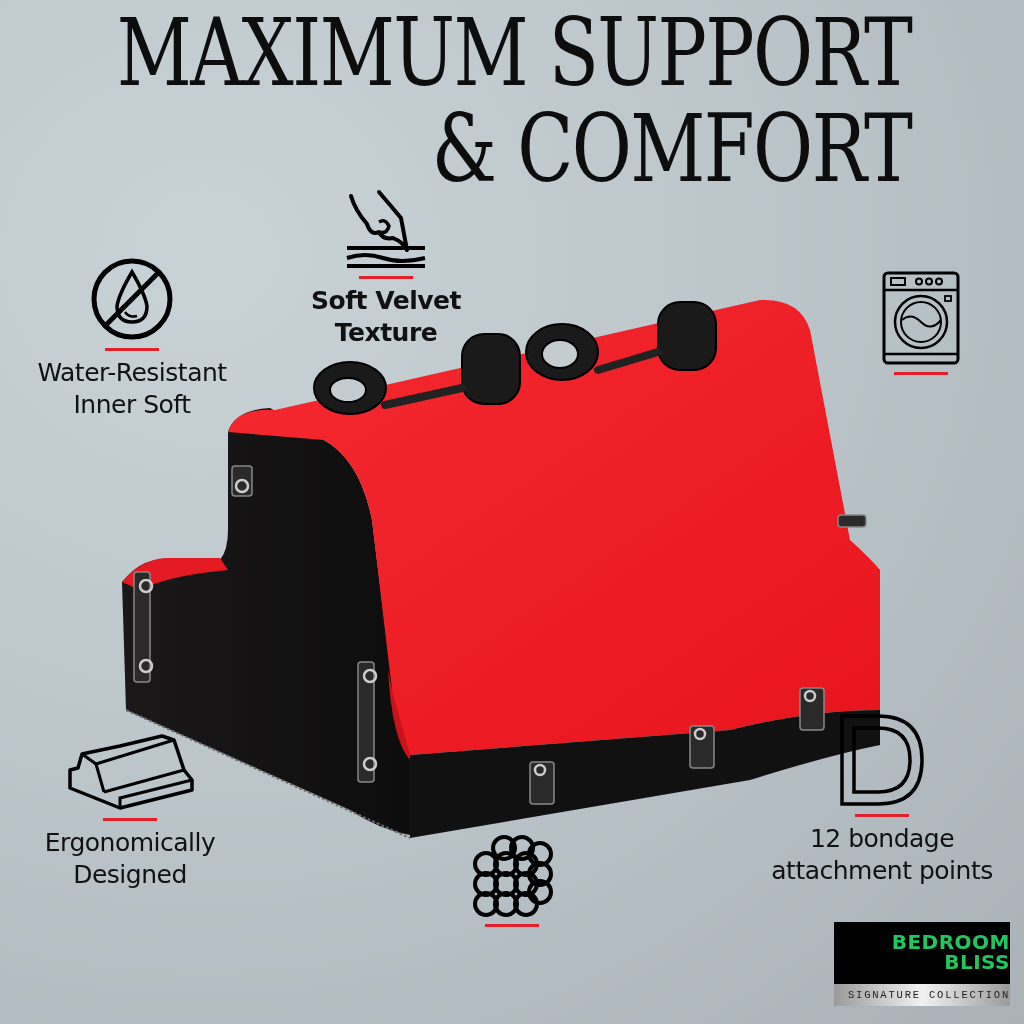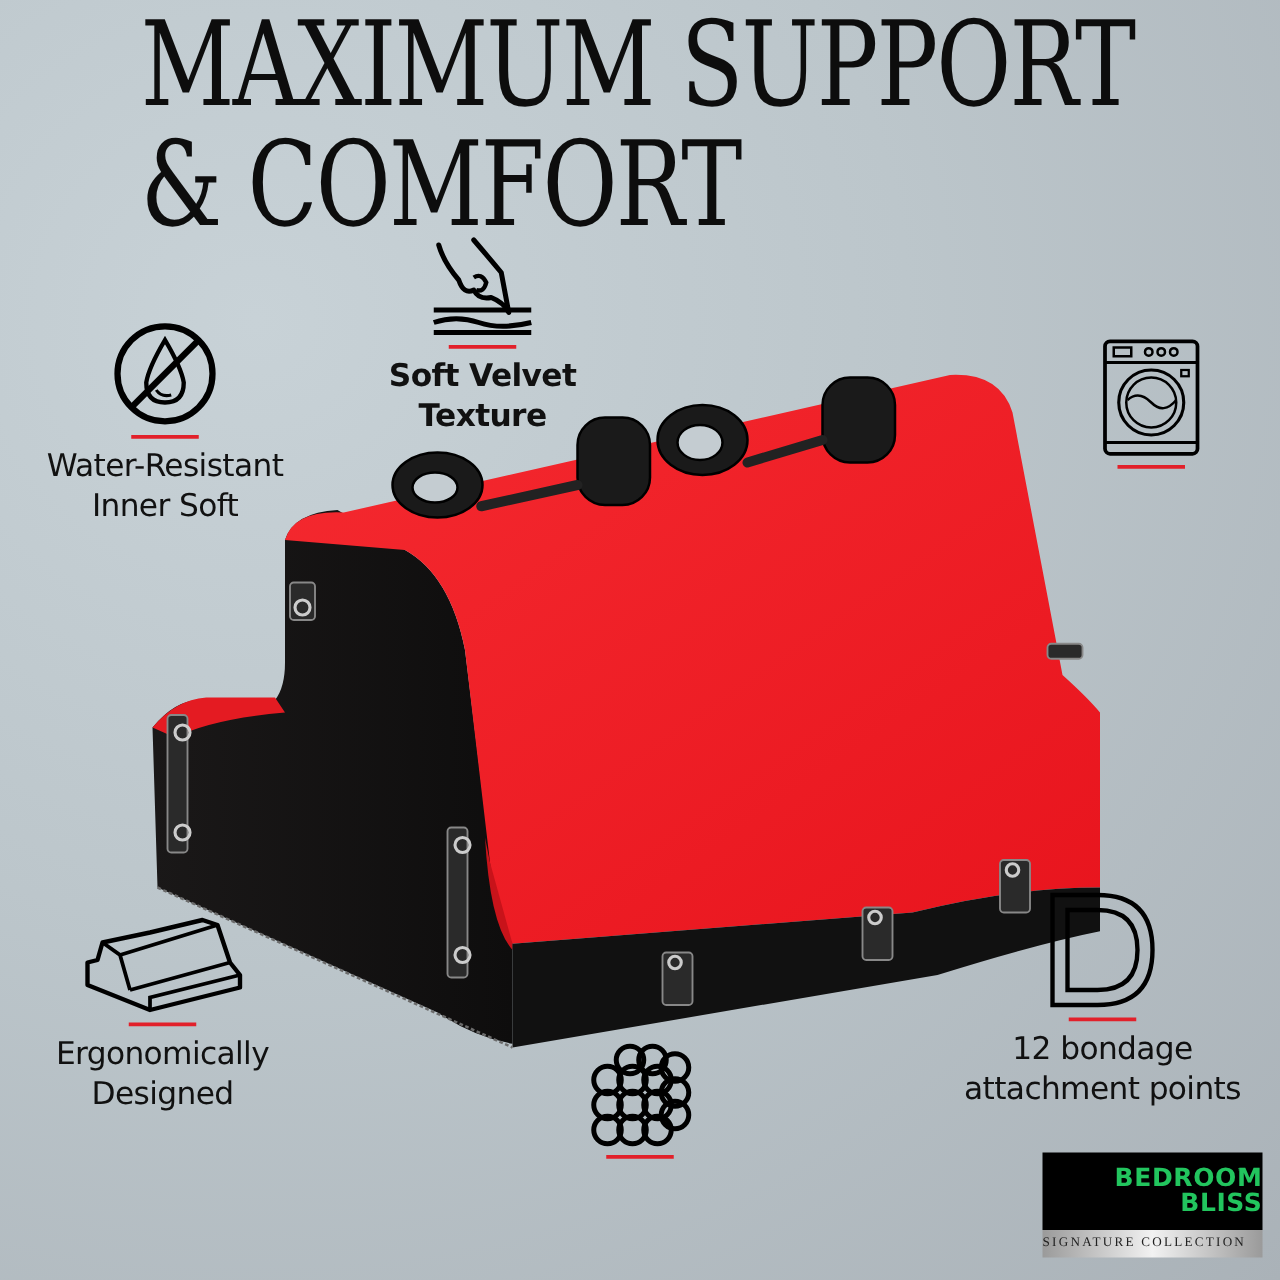--- a/index.html
+++ b/index.html
@@ -5,21 +5,21 @@
   * { margin: 0; padding: 0; box-sizing: border-box; }
   html, body { width: 1024px; height: 1024px; overflow: hidden; }
   body {
     position: relative;
     background: radial-gradient(ellipse at 20% 25%, #c8d2d7 0%, #bcc6cb 45%, #aab2b8 100%);
     font-family: "DejaVu Sans", sans-serif;
     color: #111;
   }
   .headline {
     position: absolute; left: 0; top: 6px; width: 1024px;
-    text-align: left;
+    text-align: right;
     font-family: "DejaVu Serif", "Liberation Serif", serif;
     font-weight: normal;
     color: #0d0d0d;
     line-height: 1;
   }
   .headline .l1 {
     display: block; font-size: 94px; letter-spacing: -2px;
     transform: scaleX(0.78); transform-origin: center;
   }
   .headline .l2 {
@@ -46,22 +46,22 @@
   .brand .top {
     background: #000; height: 62px; color: #22c55e; text-align: right;
     font-family: "DejaVu Sans", sans-serif; font-weight: bold;
     font-size: 20px; line-height: 20px; padding-top: 10px; letter-spacing: 0.5px;
     position: relative;
   }
   .brand .tm { position: absolute; right: 14px; top: 6px; font-size: 6px; font-weight: normal; }
   .brand .bottom {
     height: 22px;
     background: linear-gradient(90deg, #9a9a9a, #f2f2f2 50%, #9a9a9a);
-    color: #222; text-align: left;
-    font-family: Liberation Serif, serif; font-size: 10.5px;
+    color: #222; text-align: right;
+    font-family: Liberation Mono, monospace; font-size: 10.5px;
     line-height: 22px; letter-spacing: 1.8px;
   }
 </style>
 </head>
 <body>
 
 <h1 class="headline">
   <span class="l1">MAXIMUM SUPPORT</span>
   <span class="l2">&amp; COMFORT</span>
 </h1>

